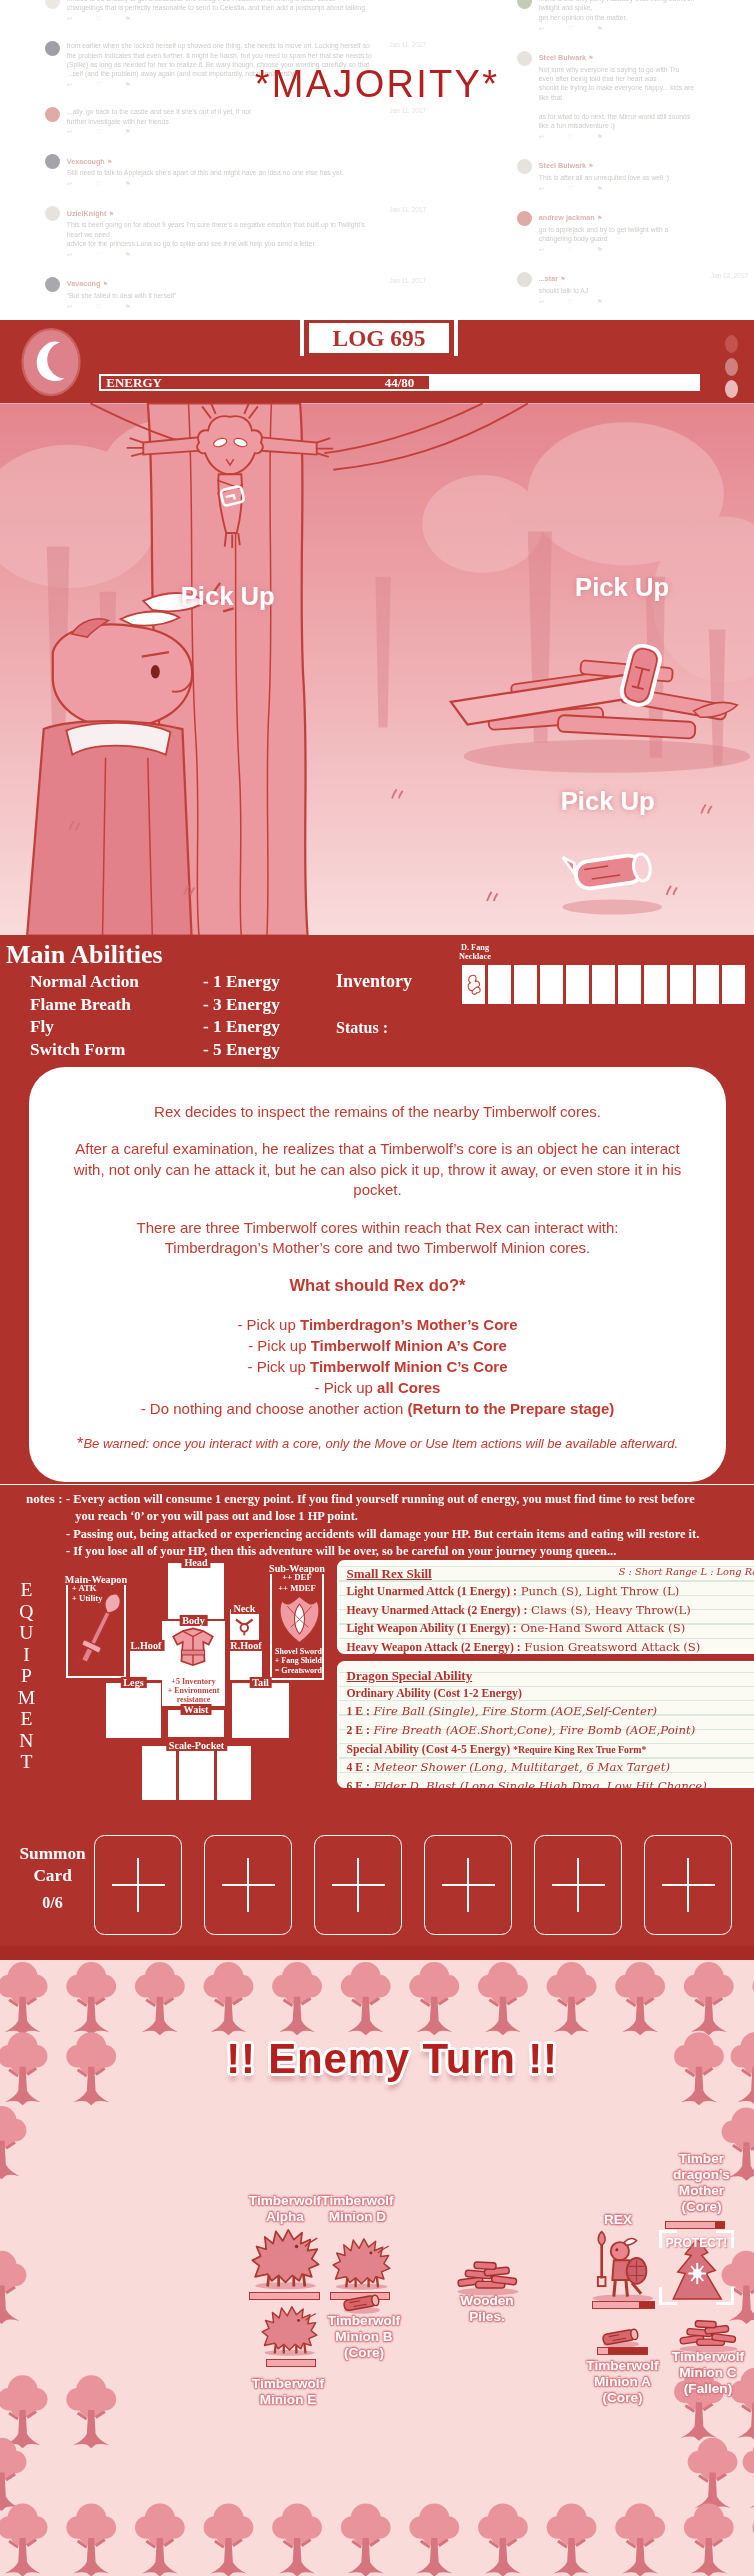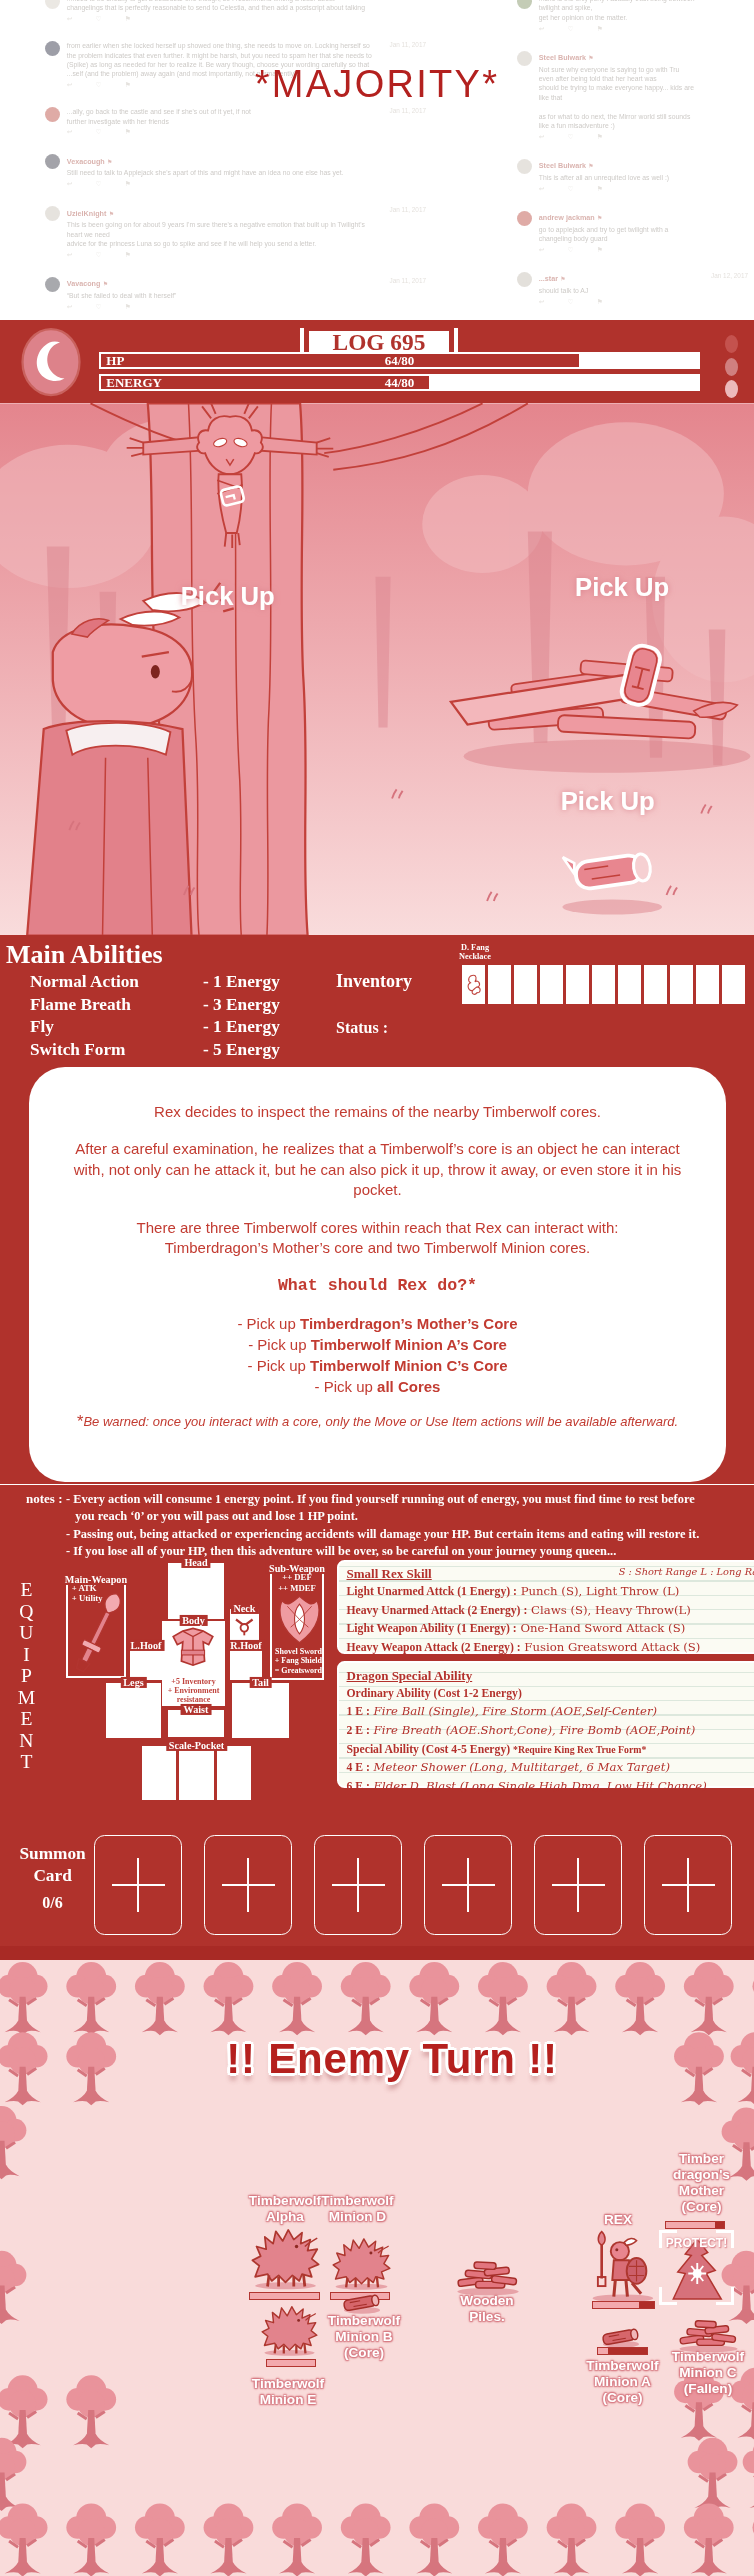--- a/index.html
+++ b/index.html
@@ -24,23 +24,23 @@
   .majority{position:absolute;left:0;top:63px;width:754px;text-align:center;
             font-size:38px;letter-spacing:2.3px;color:#b3211f;font-weight:400;}
   .inspect-box{position:absolute;left:221px;top:112px;width:312px;height:146px;
                background:#fff;border:4.5px solid #b3211f;}
   .inspect-inner{position:absolute;inset:3px;border:2.3px solid #b3211f;display:flex;align-items:center;justify-content:center;}
   .inspect-word{font-size:77px;font-weight:bold;color:#b3211f;letter-spacing:0.8px;}
 
   
   .log{position:absolute;left:0;top:320px;width:754px;height:83px;background:#b0322c;}
   .moon{position:absolute;left:21px;top:6px;width:60px;height:72px;}
-  .log-title{position:absolute;left:309px;top:3px;width:140px;height:22px;background:#fff;
+  .log-title{position:absolute;left:309px;top:3px;width:140px;height:30px;background:#fff;
              display:flex;align-items:center;justify-content:center;
-             font-family:"Liberation Serif",serif;font-weight:bold;font-size:23.4px;color:#b0322c;margin-top:8px;}
+             font-family:"Liberation Serif",serif;font-weight:bold;font-size:23.4px;color:#b0322c;}
   .log-title:before,.log-title:after{content:"";position:absolute;top:-3px;height:36px;width:3.8px;background:#fff;}
   .log-title:before{left:-9px;} .log-title:after{right:-9px;}
   .stat-bar{position:absolute;left:99px;width:601px;height:17.3px;border:2.3px solid #fff;background:#fff;}
   .stat-hp{top:32px;} .stat-en{top:54px;}
   .stat-fill{position:absolute;left:0;top:0;height:100%;background:#b0322c;}
   .stat-label{position:absolute;left:5.3px;top:0;height:100%;display:flex;align-items:center;
               font-family:"Liberation Serif",serif;font-weight:bold;font-size:13px;color:#fff;}
   .stat-value{position:absolute;left:0;top:0;width:100%;height:100%;display:flex;align-items:center;justify-content:center;
               font-family:"Liberation Serif",serif;font-weight:bold;font-size:13px;color:#fff;}
   .dot{position:absolute;left:725px;width:13px;height:18px;border-radius:50%;}
@@ -63,21 +63,21 @@
                 font-family:"Liberation Serif",serif;font-weight:bold;font-size:8.3px;line-height:9px;color:#fff;}
   .inv-slots{position:absolute;left:462px;top:30px;display:flex;gap:2.6px;}
   .inv-slot{width:23.4px;height:39px;background:#fff;display:flex;align-items:center;justify-content:center;}
   .status-label{position:absolute;left:336px;top:84px;font-family:"Liberation Serif",serif;font-weight:bold;font-size:16px;color:#fff;}
 
   
   .narr-wrap{top:1065px;height:419px;}
   .narr-panel{position:absolute;left:29px;top:1.5px;width:697px;height:415px;background:#fff;border-radius:36px;
               padding:35px 35px 0;box-sizing:border-box;text-align:center;color:#c23b31;overflow:hidden;}
   .narr-p{font-size:15px;line-height:20.4px;margin:0 0 17.3px;white-space:pre-line;}
-  .narr-q{font-size:16.6px;font-weight:bold;margin:0 0 18px;font-family:Liberation Mono, monospace;}
+  .narr-q{font-size:16.6px;font-weight:bold;margin:0 0 18px;}
   .opt{font-size:15px;line-height:21px;}
   .opt b{font-weight:bold;}
   .footnote{margin-top:15px;font-size:13px;font-style:italic;}
   .footnote .star{font-size:16.6px;font-style:normal;vertical-align:-1.5px;}
 
   
   .notes{top:1485px;height:74px;}
   .notes-label{position:absolute;left:26px;top:6px;font-family:"Liberation Serif",serif;font-weight:bold;font-size:13px;color:#fff;}
   .notes-list{position:absolute;left:66px;top:6px;width:679px;}
   .note-item{font-family:"Liberation Serif",serif;font-weight:bold;font-size:12.4px;line-height:17.3px;color:#fff;white-space:pre-wrap;}
@@ -269,25 +269,20 @@
 
   <div class="majority" data-interactable="false">*MAJORITY*</div>
 
   <header class="log" data-interactable="false">
     <svg class="moon" viewBox="0 0 80 92" data-interactable="false">
       <ellipse cx="40" cy="46" rx="38" ry="44" fill="#dd828a"></ellipse>
       <ellipse cx="40" cy="46" rx="38" ry="44" fill="none" stroke="#c9625e" stroke-width="3"></ellipse>
       <path d="M52 20 C36 24 30 44 40 58 C44 64 52 68 58 68 C48 74 34 72 26 62 C16 48 22 28 38 20 C42 18 48 18 52 20 Z" fill="#fff"></path>
     </svg>
     <div class="log-title" data-interactable="false">LOG 695</div>
-    <div class="stat-bar stat-hp" data-interactable="false">
-      <div class="stat-fill" id="hp-fill" data-interactable="false" style="width: 80%;"></div>
-      <span class="stat-label" data-interactable="false">HP</span>
-      <span class="stat-value" data-interactable="false">64/80</span>
-    </div>
     <div class="stat-bar stat-en" data-interactable="false">
       <div class="stat-fill" id="en-fill" data-interactable="false" style="width: 55%;"></div>
       <span class="stat-label" data-interactable="false">ENERGY</span>
       <span class="stat-value" data-interactable="false">44/80</span>
     </div>
     <span class="dot" style="top:15px;background:#c4524e" data-interactable="false"></span>
     <span class="dot" style="top:38px;background:#d07f7f" data-interactable="false"></span>
     <span class="dot" style="top:60px;background:#ecb9bb" data-interactable="false"></span>
   </header>
 
@@ -463,20 +458,21 @@
       <p class="narr-p" data-interactable="false">Rex decides to inspect the remains of the nearby Timberwolf cores.</p>
       <p class="narr-p" data-interactable="false">After a careful examination, he realizes that a Timberwolf’s core is an object he can interact with, not only can he attack it, but he can also pick it up, throw it away, or even store it in his pocket.</p>
       <p class="narr-p" data-interactable="false">There are three Timberwolf cores within reach that Rex can interact with:
 Timberdragon’s Mother’s core and two Timberwolf Minion cores.</p>
       <p class="narr-q" data-interactable="false">What should Rex do?*</p>
       <div id="options" data-interactable="false">
           <div class="opt" data-interactable="true"><span data-interactable="false">- Pick up </span><b data-interactable="false">Timberdragon’s Mother’s Core</b></div>
           <div class="opt" data-interactable="true"><span data-interactable="false">- Pick up </span><b data-interactable="false">Timberwolf Minion A’s Core</b></div>
           <div class="opt" data-interactable="true"><span data-interactable="false">- Pick up </span><b data-interactable="false">Timberwolf Minion C’s Core</b></div>
           <div class="opt" data-interactable="true"><span data-interactable="false">- Pick up </span><b data-interactable="false">all Cores</b></div>
+          <div class="opt" data-interactable="true"><span data-interactable="false">- Do nothing and choose another action </span><b data-interactable="false">(Return to the Prepare stage)</b></div>
         </div>
       <p class="footnote" data-interactable="false"><span class="star" data-interactable="false">*</span><span data-interactable="false">Be warned: once you interact with a core, only the Move or Use Item actions will be available afterward.</span></p>
     </div>
   </section>
 
   <section class="redband notes" data-interactable="false">
     <div class="notes-label" data-interactable="false">notes :</div>
     <div class="notes-list" id="notes-list" data-interactable="false">
         <div class="note-item" data-interactable="false">- Every action will consume 1 energy point. If you find yourself running out of energy, you must find time to rest before
    you reach ‘0’ or you will pass out and lose 1 HP point.</div>

